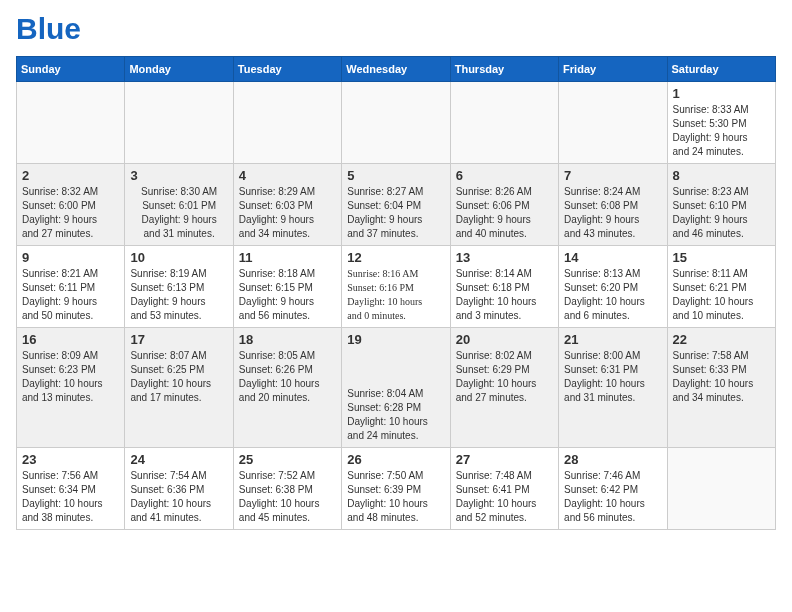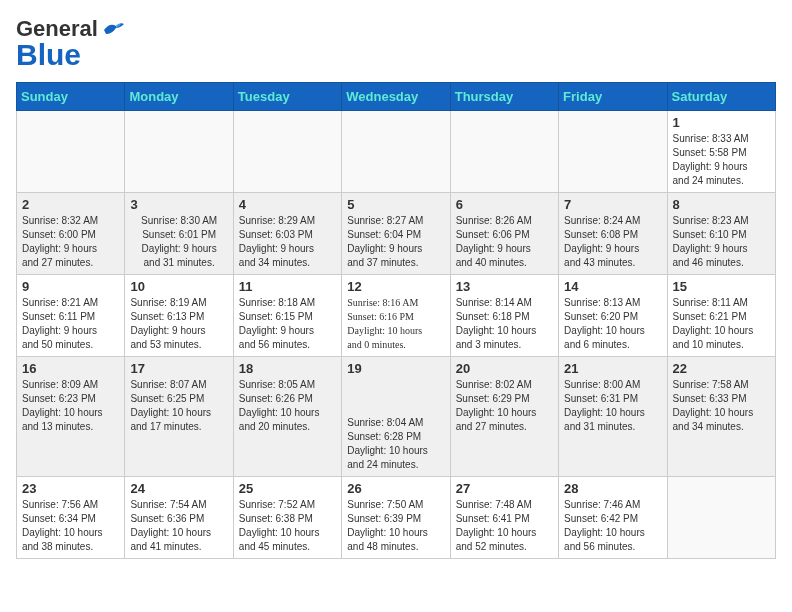--- a/index.html
+++ b/index.html
@@ -40,22 +40,22 @@
       font-weight: normal;
       color: #555;
     }
     .calendar {
       width: 100%;
       border-collapse: collapse;
       border: 1px solid #ccc;
     }
     .calendar th {
       background-color: #1565c0;
-      color: #5eead4;
-      font-size: 13px;
+      color: #ffffff;
+      font-size: 11px;
       font-weight: bold;
       padding: 6px 4px;
       text-align: left;
       border: 1px solid #1155a0;
     }
     .calendar td {
       vertical-align: top;
       border: 1px solid #ccc;
       padding: 4px 5px;
       width: calc(100% / 7);
@@ -80,27 +80,20 @@
     }
     .row-shaded td {
       background-color: #f0f0f0;
     }
   </style>
 </head>
 <body>
 
 <div class="header">
   <div class="logo">
-    <div class="logo-row">
-      <span style="font-size:22px;font-weight:bold;color:#333;">General</span>
-      <svg width="22" height="18" viewBox="0 0 22 18" style="margin-left:2px;">
-        <path d="M2,10 Q8,2 14,6 Q18,2 22,4 Q18,8 14,8 Q10,14 4,14 Z" fill="#1565c0"></path>
-        <path d="M14,6 Q16,4 20,3 Q17,7 14,8 Z" fill="#42a5f5"></path>
-      </svg>
-    </div>
     <span style="font-size:30px;font-weight:bold;color:#1565c0;margin-top:-4px;">Blue</span>
   </div>
   <div class="title-block">
     <h1></h1>
     <h2></h2>
   </div>
 </div>
 
 <table class="calendar">
   <thead>
@@ -118,21 +111,21 @@
   <tr>
         <td class="empty"></td>
         <td class="empty"></td>
         <td class="empty"></td>
         <td class="empty"></td>
         <td class="empty"></td>
         <td class="empty"></td>
         <td>
           <span class="day-number">1</span>
           <div class="day-info" style="white-space: pre-line;">Sunrise: 8:33 AM
-Sunset: 5:58 PM
+Sunset: 5:30 PM
 Daylight: 9 hours
 and 24 minutes.</div>
         </td>
       </tr>
       <tr class="row-shaded">
         <td>
           <span class="day-number">2</span>
           <div class="day-info" style="white-space: pre-line;">Sunrise: 8:32 AM
 Sunset: 6:00 PM
 Daylight: 9 hours

